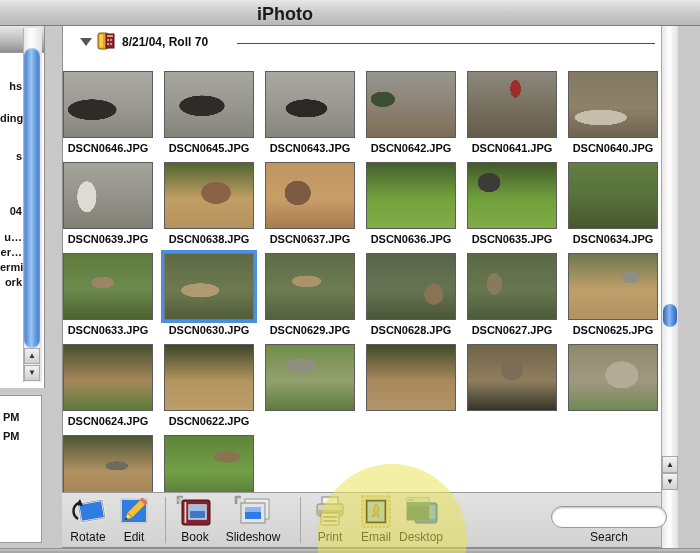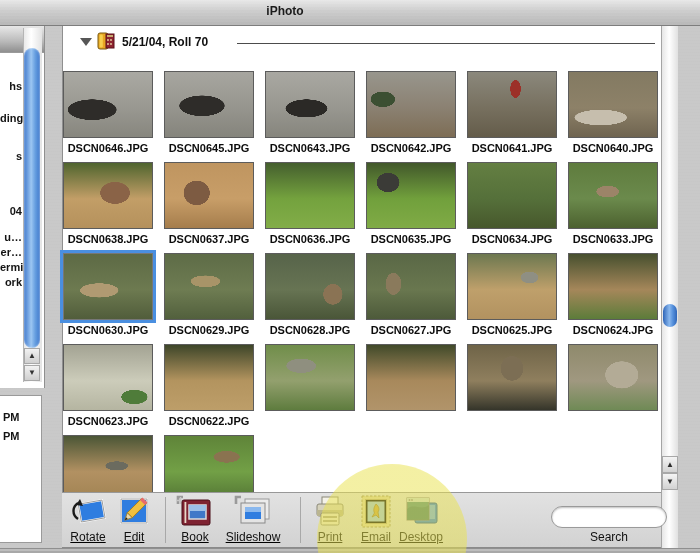--- a/index.html
+++ b/index.html
@@ -5,21 +5,21 @@
   html,body{margin:0;padding:0;}
   body{width:700px;height:553px;overflow:hidden;font-family:"Liberation Sans",sans-serif;}
   .window{position:absolute;top:0;left:0;width:700px;height:553px;
     background:repeating-linear-gradient(180deg,#cfcfcf 0px,#c3c3c3 1px,#cccccc 2px,#c6c6c6 3px);}
   
   .titlebar{position:absolute;top:0;left:0;width:700px;height:25px;
     background:linear-gradient(180deg,rgba(255,255,255,.55),rgba(255,255,255,0) 45%,rgba(0,0,0,.10)),
       repeating-linear-gradient(180deg,#d6d6d6 0px,#c6c6c6 1px,#d0d0d0 2px,#c9c9c9 3px);
     border-bottom:1px solid #7d7d7d;}
   .titlebar .title{position:absolute;left:215px;top:4px;width:140px;text-align:center;
-    font-size:12px;font-weight:600;color:#1b1b1b;}
+    font-size:18px;font-weight:600;color:#1b1b1b;}
   
   .side-list{position:absolute;left:0;top:26px;width:44px;height:362px;background:#ffffff;border-right:1px solid #8f8f8f;}
   .side-cap{position:absolute;left:0;top:26px;width:44px;height:26px;
     background:linear-gradient(180deg,#e8e8e8,#b9b9b9 60%,#8f8f8f);border-bottom:1px solid #9a9a9a;}
   .frag{position:absolute;width:22px;text-align:right;font-size:11px;font-weight:600;color:#141414;left:0;}
   .frag0{top:80px}.frag1{top:112px}.frag2{top:150px}.frag3{top:205px}
   .frag4{top:231px}.frag5{top:246px}.frag6{top:261px}.frag7{top:276px}
   .side-scroll-track{position:absolute;left:23px;top:28px;width:18px;height:354px;
     background:linear-gradient(90deg,#e9e9e9,#ffffff 40%,#e3e3e3);border-left:1px solid #b5b5b5;}
   .side-scroll-thumb{position:absolute;left:24px;top:48px;width:16px;height:300px;border-radius:8px;
@@ -50,21 +50,21 @@
   .main-scroll-track{position:absolute;left:661px;top:26px;width:17px;height:522px;
     background:linear-gradient(90deg,#e6e6e6,#ffffff 45%,#e0e0e0);border-left:1px solid #a5a5a5;box-sizing:border-box;}
   .main-scroll-thumb{position:absolute;left:663px;top:304px;width:14px;height:23px;border-radius:7px;
     background:linear-gradient(90deg,#2f66b8,#8ab8ee 45%,#5590dc 70%,#2f66b8);}
   .main-arrow{position:absolute;left:662px;width:16px;height:17px;background:linear-gradient(180deg,#f4f4f4,#d2d2d2);
     border:1px solid #a8a8a8;box-sizing:border-box;font-size:8px;line-height:15px;text-align:center;color:#2c2c2c;}
   .main-arrow.up{top:456px}.main-arrow.down{top:473px}
   
   .toolbar{position:absolute;left:62px;top:492px;width:599px;height:56px;
     background:linear-gradient(180deg,#e2e2e2,#d2d2d2);border-top:1px solid #989898;border-bottom:1px solid #8a8a8a;box-sizing:border-box;z-index:20;}
-  .tbtn{position:absolute;top:495px;width:56px;text-align:center;z-index:21;cursor:default;text-decoration:underline;}
+  .tbtn{position:absolute;top:495px;width:56px;text-align:center;z-index:21;cursor:default;}
   .tbtn .ticon{display:block;margin:0 auto;height:34px;}
   .tlabel{display:block;margin-top:1px;font-size:12px;color:#111;}
   .bt-rotate{left:60px}.bt-edit{left:106px}.bt-book{left:167px}
   .bt-slideshow{left:218px;width:70px}.bt-print{left:302px}.bt-email{left:348px}
   .bt-desktop{left:390px;width:62px}.bt-burn{left:453px}
   .tsep{position:absolute;top:497px;width:1px;height:46px;background:#a8a8a8;z-index:21;}
   .tsep1{left:165px}.tsep2{left:300px}
   .search-wrap{position:absolute;left:550px;top:506px;width:118px;z-index:21;text-align:center;}
   .search-input{width:116px;height:22px;border:1px solid #9a9a9a;border-radius:12px;background:#ffffff;
     box-shadow:inset 0 1px 2px rgba(0,0,0,.25);outline:none;font-size:12px;padding:0 10px;box-sizing:border-box;}
@@ -110,21 +110,21 @@
   <svg class="film-icon" width="18" height="20" viewBox="0 0 18 20">
     <rect x="1" y="2" width="10" height="16" rx="2" fill="#e8a623" stroke="#7a5a10"></rect>
     <rect x="2.6" y="3.4" width="3.2" height="13.2" rx="1.4" fill="#f6d04e"></rect>
     <rect x="9" y="3" width="8" height="14" fill="#8e2430" stroke="#5a1018"></rect>
     <rect x="10" y="4" width="6" height="2" fill="#c8aa70"></rect>
     <circle cx="11" cy="9" r="0.9" fill="#e8d8a8"></circle>
       <circle cx="14" cy="9" r="0.9" fill="#e8d8a8"></circle>
     <circle cx="11" cy="13" r="0.9" fill="#e8d8a8"></circle>
       <circle cx="14" cy="13" r="0.9" fill="#e8d8a8"></circle>
   </svg>
-  <span class="roll-title">5/21/04, Roll 70</span>
+  <span class="roll-title">8/21/04, Roll 70</span>
   <div class="roll-rule"></div>
 
   <div class="photo-grid">
       <div class="photo-cell">
         <div class="thumb" style="background: radial-gradient(28% 16% at 32% 58%, rgb(46, 44, 41) 98%, transparent 100%), linear-gradient(rgb(170, 169, 163), rgb(153, 152, 145) 55%, rgb(135, 134, 126));"></div>
         <div class="plabel">DSCN0646.JPG</div>
       </div>
       <div class="photo-cell">
         <div class="thumb" style="background: radial-gradient(26% 16% at 42% 52%, rgb(46, 44, 41) 98%, transparent 100%), linear-gradient(rgb(167, 166, 160), rgb(150, 149, 142) 55%, rgb(133, 132, 124));"></div>
         <div class="plabel">DSCN0645.JPG</div>
@@ -139,20 +139,24 @@
       </div>
       <div class="photo-cell">
         <div class="thumb" style="background: radial-gradient(6% 14% at 54% 26%, rgb(156, 48, 40) 98%, transparent 100%), linear-gradient(rgb(139, 136, 124), rgb(119, 112, 95) 55%, rgb(100, 92, 74));"></div>
         <div class="plabel">DSCN0641.JPG</div>
       </div>
       <div class="photo-cell">
         <div class="thumb" style="background: radial-gradient(30% 12% at 36% 70%, rgb(198, 190, 173) 98%, transparent 100%), linear-gradient(rgb(131, 122, 98), rgb(141, 129, 104) 55%, rgb(111, 100, 80));"></div>
         <div class="plabel">DSCN0640.JPG</div>
       </div>
       <div class="photo-cell">
+        <div class="thumb" style="background: radial-gradient(11% 24% at 26% 52%, rgb(221, 220, 212) 98%, transparent 100%), linear-gradient(rgb(165, 164, 156), rgb(147, 146, 138) 55%, rgb(129, 127, 116));"></div>
+        <div class="plabel">DSCN0639.JPG</div>
+      </div>
+      <div class="photo-cell">
         <div class="thumb" style="background: radial-gradient(17% 17% at 58% 46%, rgb(138, 99, 71) 98%, transparent 100%), linear-gradient(rgb(80, 101, 47), rgb(194, 158, 103) 55%, rgb(181, 145, 92));"></div>
         <div class="plabel">DSCN0638.JPG</div>
       </div>
       <div class="photo-cell">
         <div class="thumb" style="background: radial-gradient(15% 19% at 36% 46%, rgb(125, 91, 66) 98%, transparent 100%), linear-gradient(rgb(191, 149, 96), rgb(200, 158, 104) 55%, rgb(165, 125, 76));"></div>
         <div class="plabel">DSCN0637.JPG</div>
       </div>
       <div class="photo-cell">
         <div class="thumb" style="background: linear-gradient(rgb(69, 95, 46), rgb(116, 162, 62) 55%, rgb(130, 173, 72));"></div>
         <div class="plabel">DSCN0636.JPG</div>
@@ -185,24 +189,20 @@
         <div class="thumb" style="background: radial-gradient(9% 17% at 30% 46%, rgb(138, 122, 92) 98%, transparent 100%), linear-gradient(rgb(90, 104, 70), rgb(105, 119, 79) 55%, rgb(77, 90, 58));"></div>
         <div class="plabel">DSCN0627.JPG</div>
       </div>
       <div class="photo-cell">
         <div class="thumb" style="background: radial-gradient(10% 9% at 70% 36%, rgb(143, 143, 131) 98%, transparent 100%), linear-gradient(rgb(109, 120, 80), rgb(191, 160, 107) 55%, rgb(178, 146, 96));"></div>
         <div class="plabel">DSCN0625.JPG</div>
       </div>
       <div class="photo-cell">
         <div class="thumb" style="background: linear-gradient(rgb(71, 80, 47), rgb(165, 135, 90) 55%, rgb(92, 124, 58));"></div>
         <div class="plabel">DSCN0624.JPG</div>
-      </div>
-      <div class="photo-cell">
-        <div class="thumb" style="background: radial-gradient(15% 11% at 80% 80%, rgb(79, 124, 58) 98%, transparent 100%), linear-gradient(rgb(163, 163, 147), rgb(204, 204, 186) 55%, rgb(181, 181, 161));"></div>
-        <div class="plabel">DSCN0623.JPG</div>
       </div>
       <div class="photo-cell">
         <div class="thumb" style="background: linear-gradient(rgb(62, 70, 41), rgb(179, 148, 95) 55%, rgb(189, 158, 105));"></div>
         <div class="plabel">DSCN0622.JPG</div>
       </div>
       <div class="photo-cell">
         <div class="thumb" style="background: radial-gradient(17% 11% at 40% 32%, rgb(143, 143, 127) 98%, transparent 100%), linear-gradient(rgb(112, 142, 74), rgb(147, 160, 110) 55%, rgb(94, 124, 62));"></div>
         <div class="plabel"></div>
       </div>
       <div class="photo-cell">

